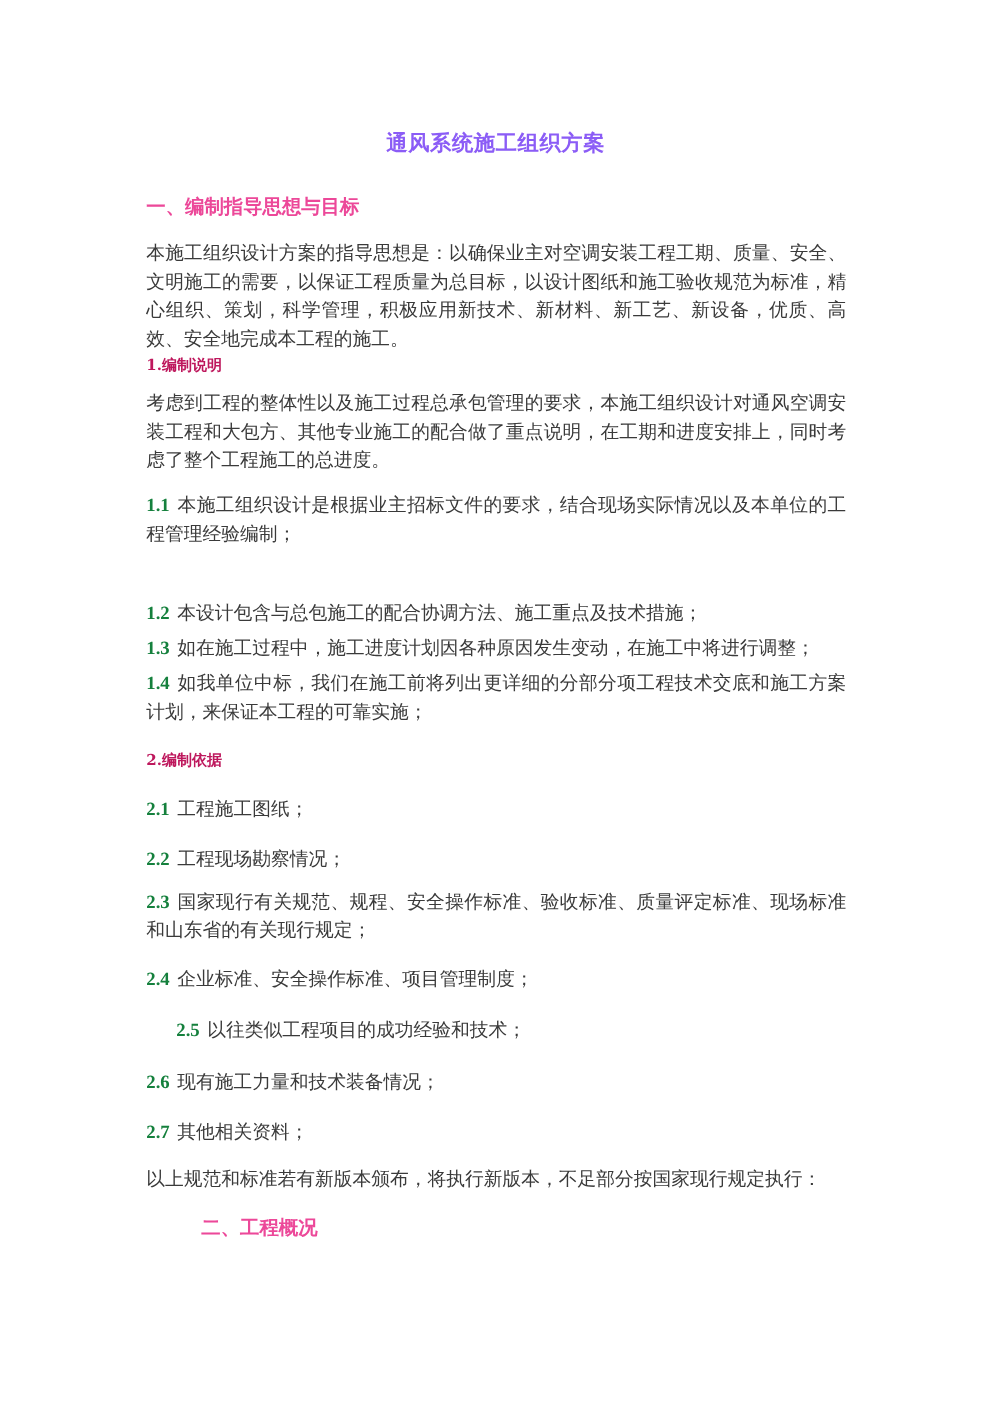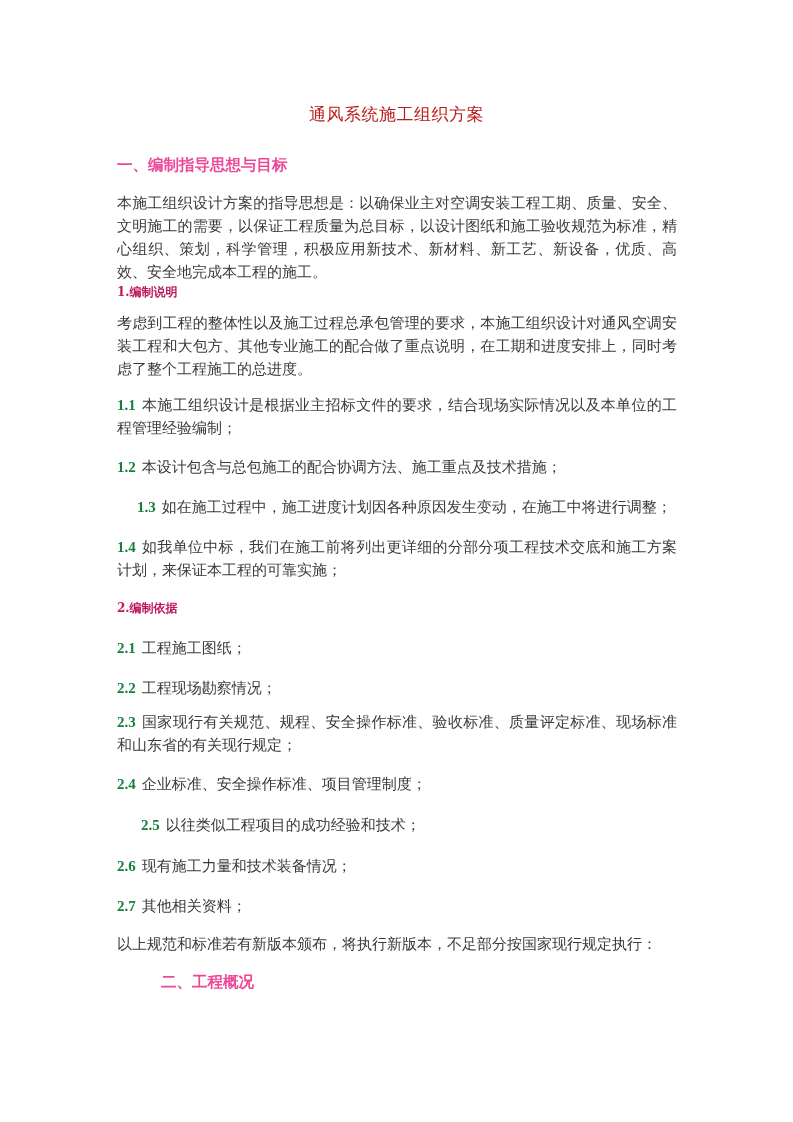--- a/index.html
+++ b/index.html
@@ -22,23 +22,23 @@
       width: 793px;
       height: 1122px;
     }
     .title {
       position: absolute;
       left: 0;
       width: 793px;
       top: 103px;
       text-align: center;
       font-family: "DejaVu Sans", "Liberation Sans", sans-serif;
-      font-weight: normal;
+      font-weight: bold;
       font-size: 17px;
-      color: #b91c1c;
+      color: #8b5cf6;
       letter-spacing: 0.5px;
     }
     .h1 {
       position: absolute;
       left: 117px;
       font-family: Liberation Mono, monospace;
       font-weight: bold;
       font-size: 15.5px;
       color: #ec4899;
     }
@@ -78,25 +78,25 @@
   <div class="para" style="top:192px;">本施工组织设计方案的指导思想是：以确保业主对空调安装工程工期、质量、安全、文明施工的需要，以保证工程质量为总目标，以设计图纸和施工验收规范为标准，精心组织、策划，科学管理，积极应用新技术、新材料、新工艺、新设备，优质、高效、安全地完成本工程的施工。</div>
 
   <div class="h2" style="top:284px;">1.编制说明</div>
 
   <div class="para" style="top:312px;">考虑到工程的整体性以及施工过程总承包管理的要求，本施工组织设计对通风空调安装工程和大包方、其他专业施工的配合做了重点说明，在工期和进度安排上，同时考虑了整个工程施工的总进度。</div>
 
   <div class="para" style="top:394px;">
     <span class="num">1.1</span><span>本施工组织设计是根据业主招标文件的要求，结合现场实际情况以及本单位的工程管理经验编制；</span>
   </div>
 
-  <div class="para" style="top:456px;">
+  <div class="para" style="top:480px;">
     <span class="num">1.2</span><span>本设计包含与总包施工的配合协调方法、施工重点及技术措施；</span>
   </div>
 
-  <div class="para" style="top:496px;margin-left:20px;">
+  <div class="para" style="top:508px;">
     <span class="num">1.3</span><span>如在施工过程中，施工进度计划因各种原因发生变动，在施工中将进行调整；</span>
   </div>
 
   <div class="para" style="top:536px;">
     <span class="num">1.4</span><span>如我单位中标，我们在施工前将列出更详细的分部分项工程技术交底和施工方案计划，来保证本工程的可靠实施；</span>
   </div>
 
   <div class="h2" style="top:600px;">2.编制依据</div>
 
   <div class="para" style="top:637px;">

